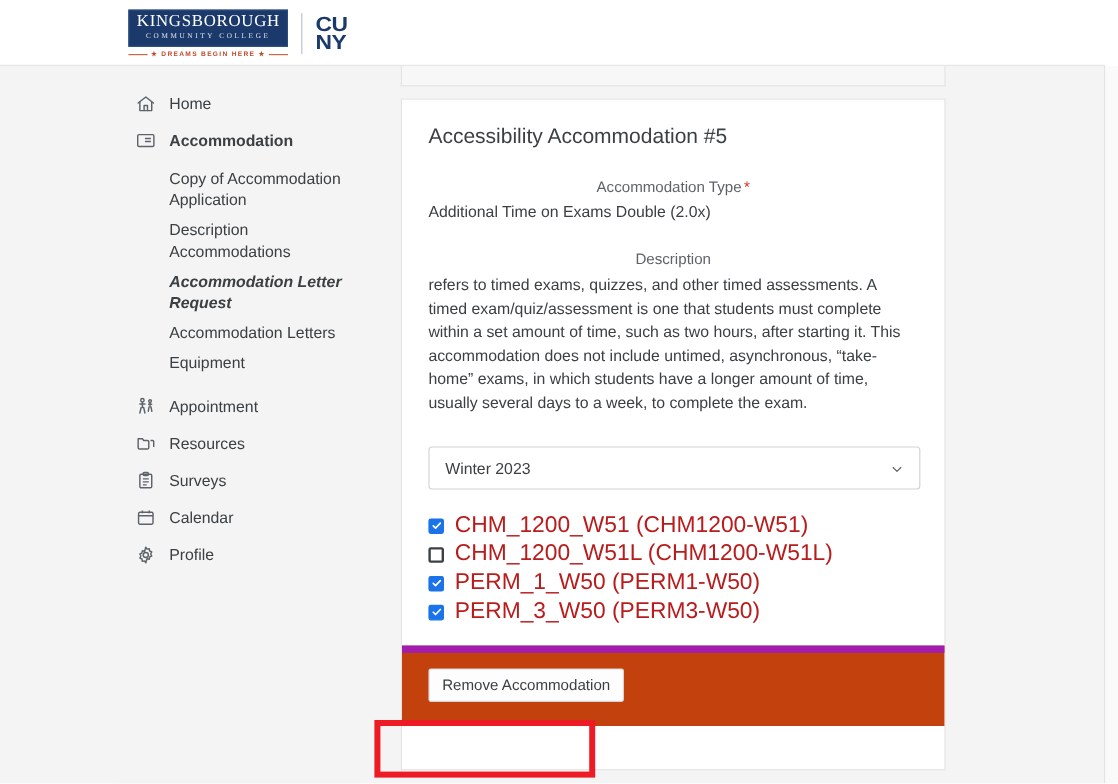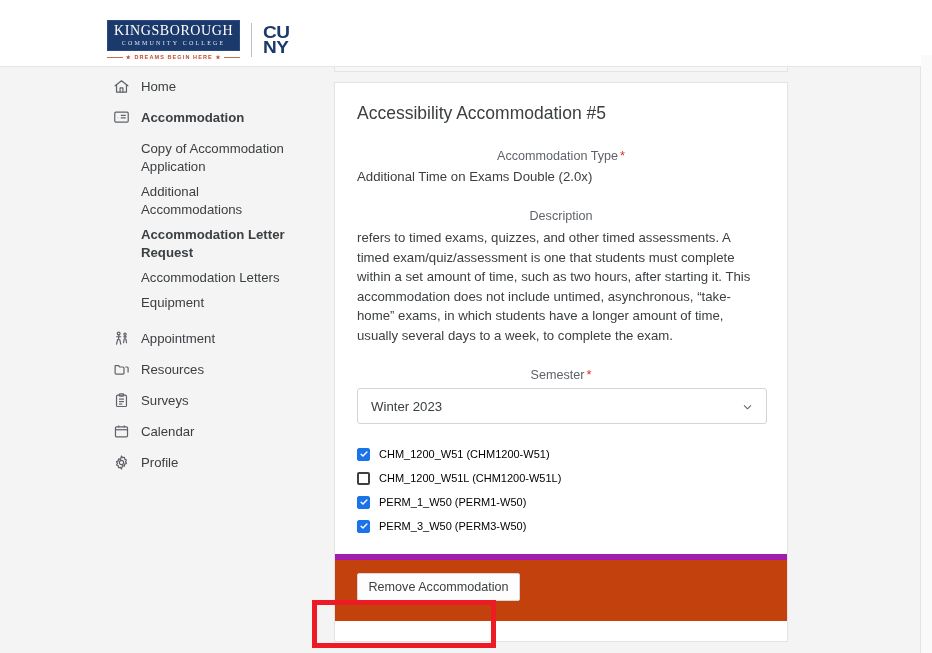--- a/index.html
+++ b/index.html
@@ -9,21 +9,21 @@
     width: 932px; height: 653px;
     overflow: hidden;
     background: #ffffff;
     font-family: "Liberation Sans", sans-serif;
   }
 
   #root { position: relative; width: 932px; height: 653px; background:#ffffff; }
 
   
   .topbar {
-    position: absolute; left: 0; top: 12px; width: 921px; height: 55px;
+    position: absolute; left: 0; top: 0; width: 921px; height: 55px;
     background: #ffffff;
     border-bottom: 1px solid #e6e6e6;
     z-index: 5;
   }
   .logo-wrap {
     position: absolute; left: 107px; top: 7px;
     display: flex; align-items: center; height: 42px;
   }
   .kbcc-logo { display: flex; flex-direction: column; align-items: center; }
   .kbcc-box {
@@ -102,21 +102,21 @@
   .nav-icon svg { display: block; }
   .nav-label { line-height: 15px; }
   .nav-item.bold .nav-label { font-weight: bold; }
 
   .sub-item {
     color: #3c4043; font-size: 13.2px;
     padding-left: 46px; padding-right: 14px;
     line-height: 18px;
     margin-top: 7px;
   }
-  .sub-item.active { font-weight: bold; }
+  .sub-item.active { font-weight: bold; font-style: italic; }
 
   
   .main {
     position: absolute; left: 302px; top: 55px;
     width: 454px; height: 598px; margin-left: 32px;
   }
 
   .card {
     background: #ffffff;
     border: 1px solid #e3e3e3;
@@ -184,21 +184,21 @@
   .chev {
     position: absolute; right: 13px; top: 50%;
     transform: translateY(-50%);
     width: 11px; height: 11px;
   }
 
   .courses-label { margin-top: 0; margin-bottom: 8px; }
   .course-row {
     display: flex; align-items: center;
     height: 24px;
-    font-size: 11px; color: #000000;
+    font-size: 19px; color: #b91c1c;
   }
   .cbox {
     width: 13px; height: 13px; flex: 0 0 13px;
     margin-right: 9px;
     border-radius: 2px;
     display: flex; align-items: center; justify-content: center;
   }
   .cbox.on { background: #1a73e8; border: 1px solid #1a73e8; }
   .cbox.off { background: #ffffff; border: 2px solid #3c4043; }
   .cbox.on svg { display:block; }
@@ -279,21 +279,21 @@
             <line x1="7" y1="9" x2="7" y2="9.2"></line>
             <line x1="11" y1="9" x2="18" y2="9"></line>
             <line x1="7" y1="12.5" x2="7" y2="12.7"></line>
             <line x1="11" y1="12.5" x2="18" y2="12.5"></line>
           </svg>
       </span>
       <span class="nav-label">Accommodation</span>
     </div>
 
     <div class="sub-item">Copy of Accommodation Application</div>
-    <div class="sub-item">Additional Accommodations</div>
+    <div class="sub-item">Description Accommodations</div>
     <div class="sub-item active">Accommodation Letter Request</div>
     <div class="sub-item">Accommodation Letters</div>
     <div class="sub-item">Equipment</div>
 
     <div style="height:11px"></div>
 
     <div class="nav-item">
       <span class="nav-icon">
         <svg width="17" height="17" viewBox="0 0 24 24" fill="none" stroke="#5f6368" stroke-width="1.7" stroke-linecap="round" stroke-linejoin="round">
             <circle cx="8" cy="5" r="2"></circle>
@@ -373,23 +373,20 @@
         </div>
         <div class="field-value">Additional Time on Exams Double (2.0x)</div>
 
         <div class="block-gap"></div>
 
         <div class="field-label">Description</div>
         <div class="desc-text">refers to timed exams, quizzes, and other timed assessments. A timed exam/quiz/assessment is one that students must complete within a set amount of time, such as two hours, after starting it. This accommodation does not include untimed, asynchronous, “take-home” exams, in which students have a longer amount of time, usually several days to a week, to complete the exam.</div>
 
         <div class="block-gap"></div>
 
-        <div class="field-label">
-          <span>Semester</span><span class="req">*</span>
-        </div>
         <div class="select-box">
           <span>Winter 2023</span>
           <span class="chev">
             <svg width="11" height="11" viewBox="0 0 24 24" fill="none" stroke="#5f6368" stroke-width="2.2" stroke-linecap="round" stroke-linejoin="round">
                 <path d="M5 9l7 7 7-7"></path>
               </svg>
           </span>
         </div>
 
         <div class="block-gap-sm"></div>

